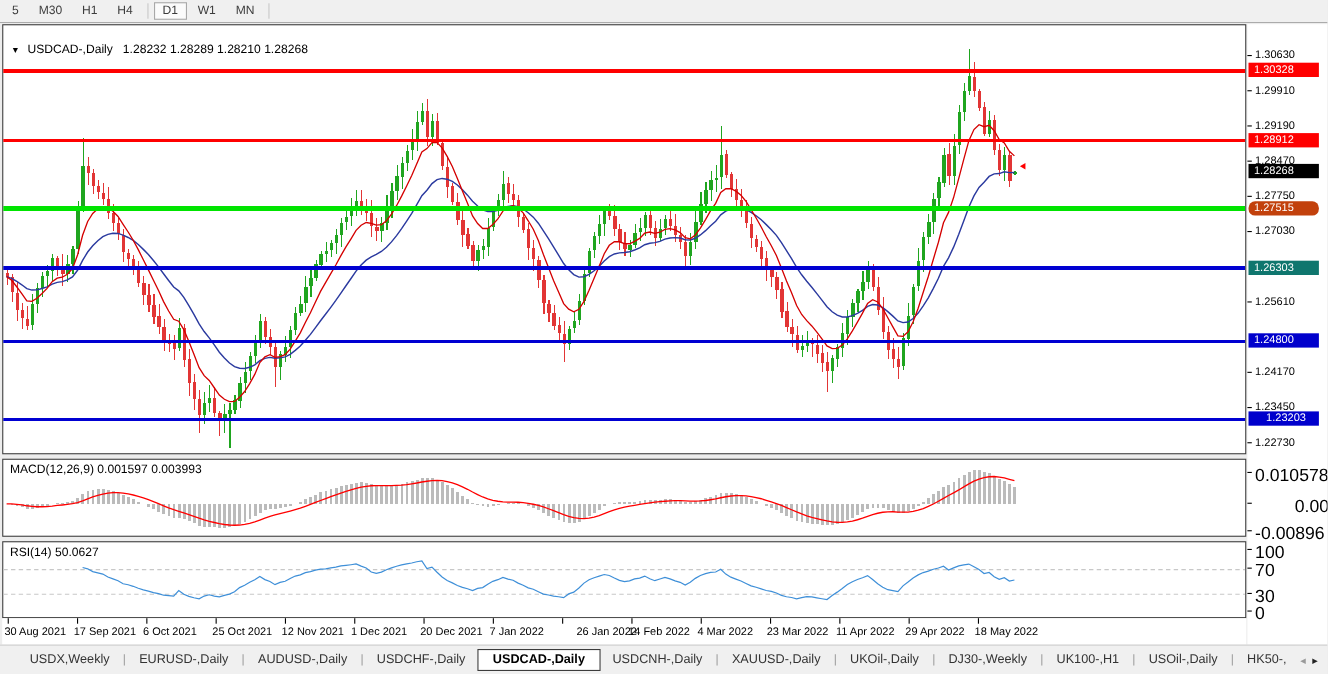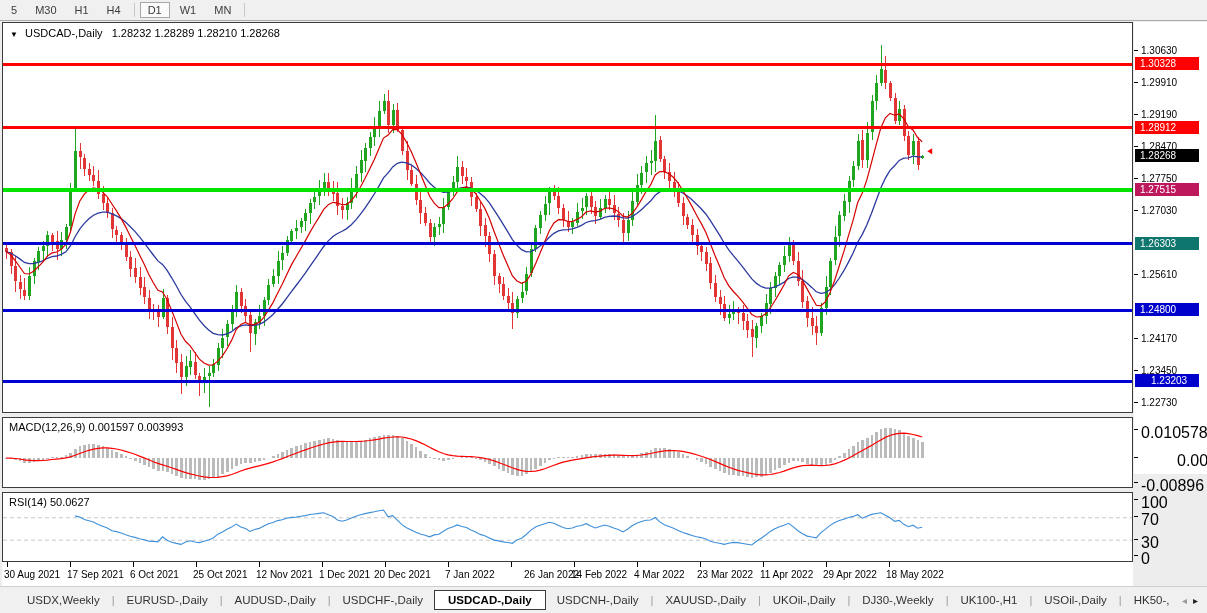--- a/index.html
+++ b/index.html
@@ -11,25 +11,25 @@
   .tbtn{font-size:11px;color:#3c3c3c;padding:1px 7px;margin:0 1px;border:1px solid transparent;cursor:default;}
   .tbtn.active{background:#FBFBFB;border:1px solid #A8A8A8;}
   .tsep{width:1px;height:14px;background:#C8C8C8;margin:0 4px;}
   
   .workspace{position:absolute;left:0;top:21px;width:1207px;height:565px;background:#EDEDED;}
   .panel{position:absolute;left:2px;background:#FFFFFF;border:1px solid #3C3C3C;}
   .panel-main{top:1px;width:1131px;height:391px;}
   .panel-macd{top:396px;width:1131px;height:71px;}
   .panel-rsi{top:471px;width:1131px;height:70px;}
   .panel svg{position:absolute;left:0;top:0;}
-  .chart-title{position:absolute;left:7px;top:4px;font-size:11px;color:#000;white-space:nowrap;}
+  .chart-title{position:absolute;left:7px;top:16px;font-size:11px;color:#000;white-space:nowrap;}
   .chart-title .tri{font-size:8px;margin-right:4px;color:#000;}
   .ind-title{position:absolute;left:6px;top:3px;font-size:11px;color:#000;white-space:nowrap;}
   
-  .axis-col{position:absolute;left:1134px;top:1px;width:73px;height:452px;background:#FFF;}
+  .axis-col{position:absolute;left:1134px;top:1px;width:73px;height:564px;background:#FFF;}
   .ptick{position:absolute;left:0;height:11px;font-size:10px;color:#000;white-space:nowrap;}
   .ptick i{position:absolute;left:0;top:5px;width:4px;height:1px;background:#000;}
   .ptick span{position:absolute;left:7px;top:0;}
   .pbadge{position:absolute;left:1px;width:64px;height:13px;font-size:10px;color:#FFF;
           text-align:left;padding-left:5px;line-height:13px;white-space:nowrap;}
   .alabel{position:absolute;left:7px;height:11px;font-size:16px;color:#000;white-space:nowrap;}
   .alabel i{position:absolute;left:-7px;top:5px;width:4px;height:1px;background:#000;}
   
   .date-strip{position:absolute;left:2px;top:541px;width:1131px;height:24px;background:#FFF;}
   .dmark{position:absolute;top:0;width:1px;height:5px;background:#000;}
@@ -743,21 +743,21 @@
           <i></i>
           <span>1.23450</span>
         </div>
         <div class="ptick" style="top: 375px;">
           <i></i>
           <span>1.22730</span>
         </div>
         <div class="pbadge" style="top: 35px; background: rgb(255, 0, 0); color: rgb(255, 255, 255);">1.30328</div>
         <div class="pbadge" style="top: 99px; background: rgb(255, 0, 0); color: rgb(255, 255, 255);">1.28912</div>
         <div class="pbadge" style="top: 127px; background: rgb(0, 0, 0); color: rgb(255, 255, 255);">1.28268</div>
-        <div class="pbadge" style="top: 161px; background: #be185d; color: rgb(255, 255, 255);">1.27515</div>
+        <div class="pbadge" style="top: 161px; background: #c2410c; color: rgb(255, 255, 255); border-radius: 6px;">1.27515</div>
         <div class="pbadge" style="top: 215px; background: #0f766e; color: rgb(255, 255, 255);">1.26303</div>
         <div class="pbadge" style="top: 281px; background: rgb(0, 0, 204); color: rgb(255, 255, 255);">1.24800</div>
         <div class="pbadge" style="top: 352px; background: rgb(0, 0, 204); color: rgb(255, 255, 255); padding-left: 16px;">1.23203</div>
         <div class="alabel" style="top: 402px; left: 7px;"><i></i>0.010578</div>
         <div class="alabel" style="top: 430px; left: 7px; padding-left: 36px;"><i></i>0.00</div>
         <div class="alabel" style="top: 455px; left: 7px;"><i></i>-0.00896</div>
         <div class="alabel" style="top: 472px; left: 7px;"><i></i>100</div>
         <div class="alabel" style="top: 489px; left: 7px;"><i></i>70</div>
         <div class="alabel" style="top: 512px; left: 7px;"><i></i>30</div>
         <div class="alabel" style="top: 528px; left: 7px;"><i></i>0</div>
@@ -770,21 +770,21 @@
         <div class="dlabel" style="left: 65px;">17 Sep 2021</div>
         <div class="dmark" style="left: 131px;"></div>
         <div class="dlabel" style="left: 128px;">6 Oct 2021</div>
         <div class="dmark" style="left: 194px;"></div>
         <div class="dlabel" style="left: 191px;">25 Oct 2021</div>
         <div class="dmark" style="left: 257px;"></div>
         <div class="dlabel" style="left: 254px;">12 Nov 2021</div>
         <div class="dmark" style="left: 320px;"></div>
         <div class="dlabel" style="left: 317px;">1 Dec 2021</div>
         <div class="dmark" style="left: 383px;"></div>
-        <div class="dlabel" style="left: 372px; text-align: right;">20 Dec 2021</div>
+        <div class="dlabel" style="left: 380px; text-align: right;">20 Dec 2021</div>
         <div class="dmark" style="left: 446px;"></div>
         <div class="dlabel" style="left: 443px;">7 Jan 2022</div>
         <div class="dmark" style="left: 509px;"></div>
         <div class="dlabel" style="left: 506px; margin-left: 16px;">26 Jan 2022</div>
         <div class="dmark" style="left: 572px;"></div>
         <div class="dlabel" style="left: 569px;">14 Feb 2022</div>
         <div class="dmark" style="left: 635px;"></div>
         <div class="dlabel" style="left: 632px;">4 Mar 2022</div>
         <div class="dmark" style="left: 698px;"></div>
         <div class="dlabel" style="left: 695px;">23 Mar 2022</div>

